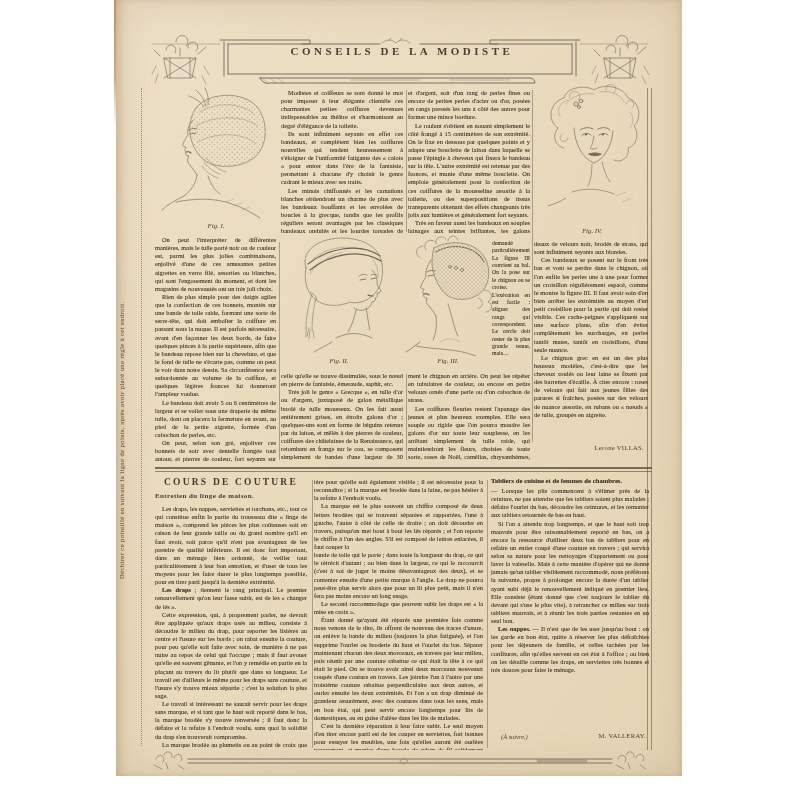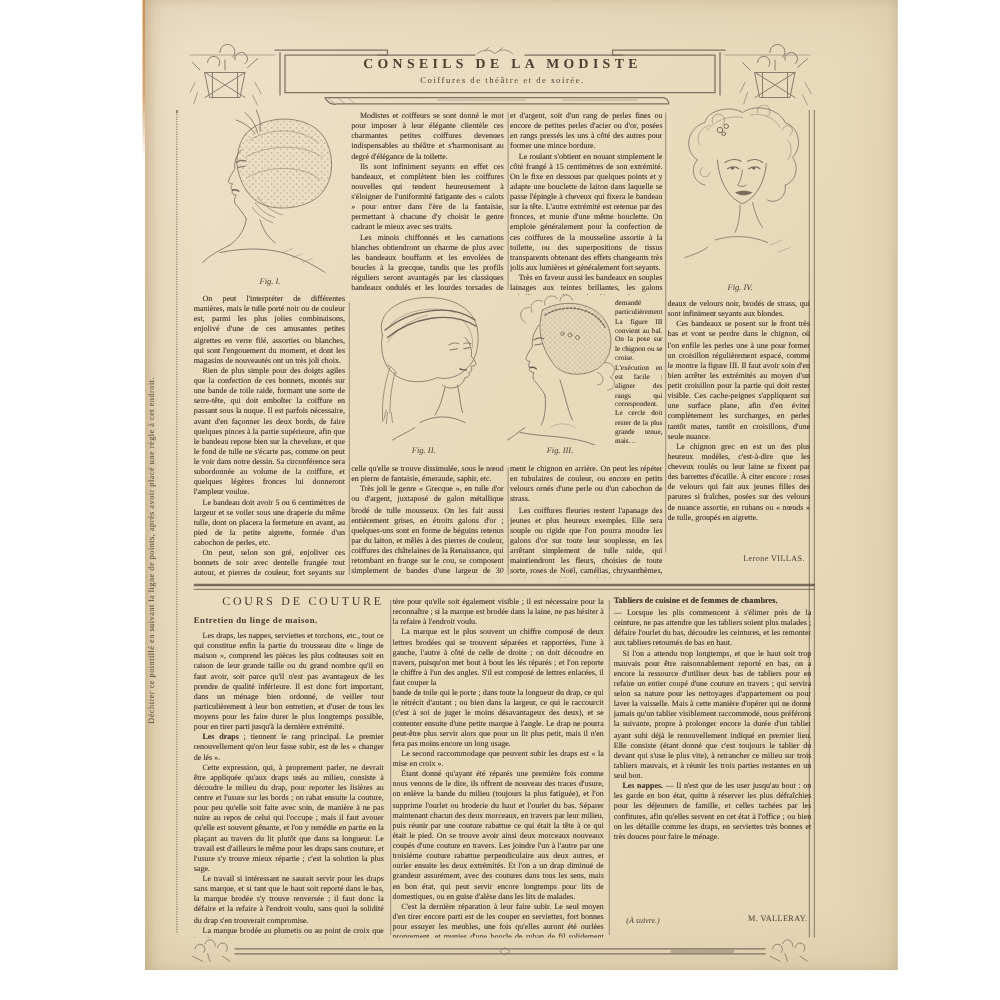--- a/index.html
+++ b/index.html
@@ -1,36 +1,36 @@
 <!DOCTYPE html>
 <html><head>
 <meta charset="utf-8">
 <style>
   html,body{margin:0;padding:0;background:#ffffff;width:800px;height:800px;overflow:hidden;}
   #canvas{position:relative;width:800px;height:800px;background:#ffffff;font-family:"Liberation Serif",serif;}
   #page{position:absolute;left:116px;top:0;width:566px;height:776px;
         background:linear-gradient(125deg,#eee0c8 0%,#e9dabc 45%,#e5d5b5 100%);
-        box-shadow:inset 0 0 46px rgba(140,110,70,.20), inset 7px 0 10px -4px rgba(165,125,75,.38), inset -4px 0 8px -4px rgba(140,110,70,.25);padding-left:36px;}
+        box-shadow:inset 0 0 46px rgba(140,110,70,.20), inset 7px 0 10px -4px rgba(165,125,75,.38), inset -4px 0 8px -4px rgba(140,110,70,.25);}
   #edge-strip{position:absolute;left:114px;top:0;width:7px;height:128px;
         background:linear-gradient(180deg,#cb9054 0%,#d7a877 60%,rgba(215,168,119,0) 100%);}
   .tcol{position:absolute;overflow:hidden;font-family:"Liberation Serif",serif;font-size:6.4px;line-height:1.27;
         color:#473e31;text-align:justify;text-shadow:0 0 .35px rgba(71,62,49,.55);}
   .tcol p{margin:0;text-indent:7px;}
   .tcol p.cont{text-indent:0;}
   .cap{position:absolute;font:italic 6.8px "Liberation Serif",serif;color:#473e31;text-align:center;}
   .vrule{position:absolute;width:1px;background:rgba(105,94,80,.5);}
   .sig{position:absolute;font-size:6.6px;color:#473e31;text-align:right;letter-spacing:.3px;}
   #main-title{position:absolute;left:36px;top:45px;width:500px;text-align:center;
         font-weight:bold;font-size:11px;letter-spacing:3.5px;color:#4a4133;}
   #sub-title{position:absolute;left:36px;top:60px;width:500px;text-align:center;
         font-size:7px;letter-spacing:1.2px;color:#4a4133;}
   #divider{position:absolute;left:39px;top:467px;width:497px;height:2px;
         border-top:2px solid rgba(84,74,60,.75);border-bottom:1px solid rgba(84,74,60,.6);}
-  #couture-title{position:absolute;left:39px;top:477px;width:152px;text-align:right;
-        font-weight:normal;font-size:9.5px;letter-spacing:2.2px;color:#443b2e;}
+  #couture-title{position:absolute;left:39px;top:477px;width:152px;text-align:center;
+        font-weight:bold;font-size:9.5px;letter-spacing:2.2px;color:#443b2e;}
   #couture-sub{position:absolute;left:39px;top:492px;width:152px;
         font-weight:bold;font-size:7px;letter-spacing:.4px;color:#443b2e;}
   #tabliers-heading{position:absolute;left:375px;top:477px;width:158px;
         font-weight:bold;font-size:6.7px;color:#443b2e;text-shadow:0 0 .35px rgba(68,59,46,.6);}
   #margin-note{position:absolute;left:2px;top:222px;height:436px;width:14px;
         writing-mode:vertical-rl;transform:rotate(180deg);text-align:center;
         font-size:6.6px;letter-spacing:.4px;color:#4a4134;white-space:nowrap;}
   #tear-line{position:absolute;left:25px;top:88px;height:658px;width:0;border-left:1px dotted rgba(100,88,72,.65);}
   #right-rule{position:absolute;left:531px;top:88px;height:662px;width:3px;
         border-left:1px solid rgba(100,89,74,.6);border-right:1px solid rgba(100,89,74,.6);}
@@ -61,21 +61,20 @@
         <path d="M70,10 h90 v4 h-8 M430,10 h-90 v4 h8" stroke-width="1"></path>
         <path d="M78,14 H230 M270,14 H422 M78,14 V44 M422,14 V44 M74,12 V46 M426,12 V46" stroke-width="1"></path>
         <path d="M232,13 c4,-4 10,-4 14,0 c4,-4 10,-4 14,0 m-22,-2 l3,-3 m8,3 l3,-3" stroke-opacity=".8"></path>
         <path d="M78,44 H422" stroke-width="1"></path>
 
         <path d="M110,48 H380 a5,5 0 0 1 5,5 H120 a8,8 0 0 1 -10,-5 Z" stroke-width="1"></path>
         <path d="M112,48 l6,5 M120,48 l6,5 M128,48 l6,5 M300,50 h60 M200,50 h70" stroke-opacity=".55"></path>
       </g>
     </svg>
     <div id="main-title">CONSEILS DE LA MODISTE</div>
-    <div id="sub-title">Coiffures de théâtre et de soirée.</div>
 
     <div id="margin-note">Déchirer ce pointillé en suivant la ligne de points, après avoir placé une règle à cet endroit.</div>
     <div id="tear-line"></div>
     <div id="right-rule"></div>
 
     <svg style="left:40px;top:86px" width="120" height="134" viewBox="0 0 120 134">
       <defs>
           <pattern id="dots1" width="5" height="5" patternUnits="userSpaceOnUse">
         <circle cx="1.2" cy="1.2" r="0.7" fill="#8d8171"></circle>
             <circle cx="3.6" cy="3.6" r="0.7" fill="#8d8171"></circle>

